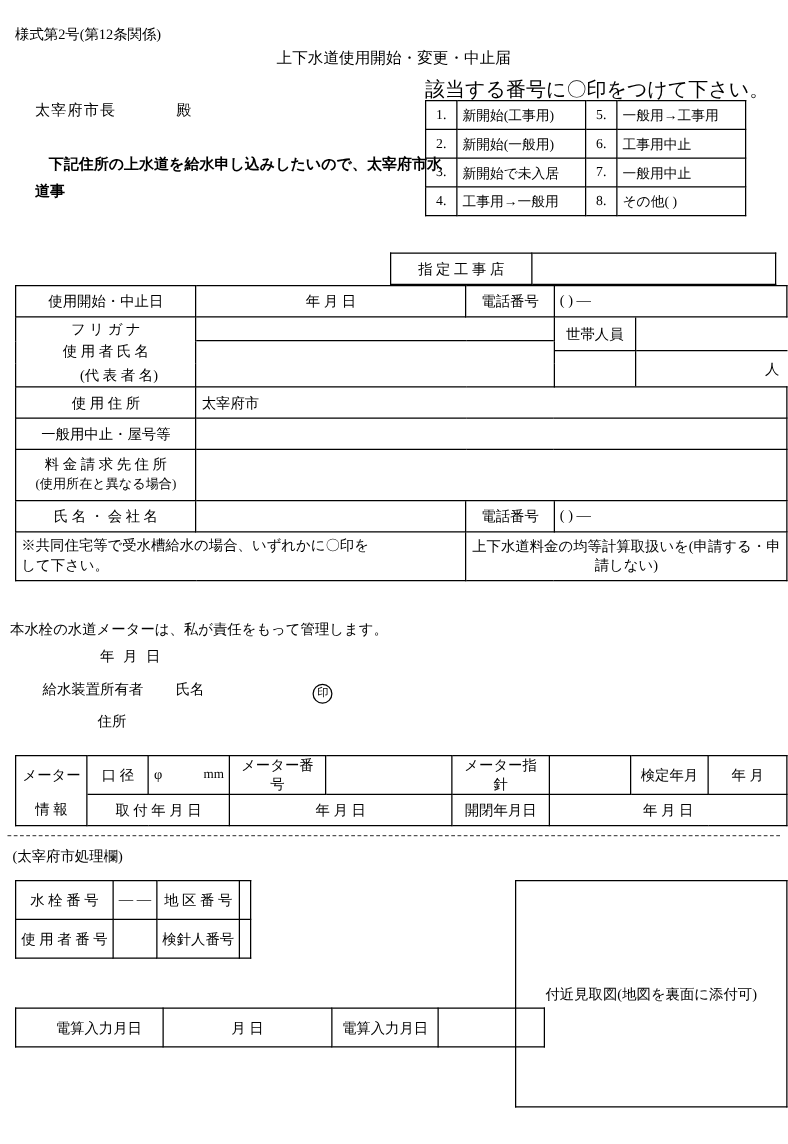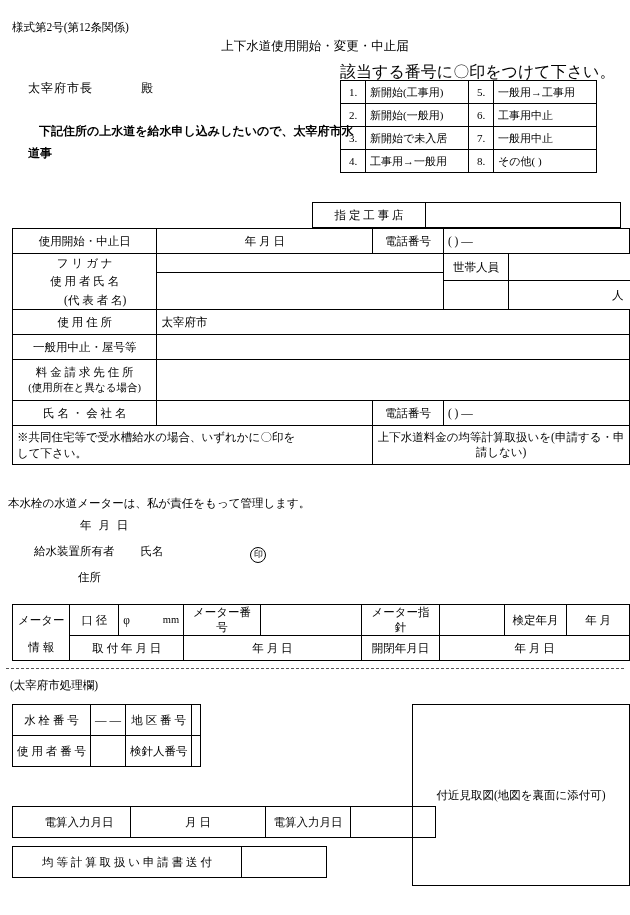--- a/index.html
+++ b/index.html
@@ -348,28 +348,20 @@
     <tbody>
         <tr>
       <td class="c" style="width:94px;height:30px;padding-left:19px;">電算入力月日</td>
       <td class="c" style="width:126px;">月          日</td>
       <td class="c" style="width:76px;">電算入力月日</td>
       <td style="width:76px;"></td>
     </tr>
   </tbody>
     </table>
 
-  <table class="grid tbl-office3">
-    <tbody>
-        <tr>
-      <td class="c" style="width:220px;height:30px;">均 等 計 算 取 扱 い 申 請 書 送 付</td>
-      <td style="width:76px;"></td>
-    </tr>
-  </tbody>
-    </table>
 
   <table class="grid tbl-map">
     <tbody>
         <tr>
       <td style="width:204px;height:172px;padding:4px 6px;" class="c">
         <span>付近見取図(地図を裏面に添付可)</span>
       </td>
     </tr>
   </tbody>
     </table>

